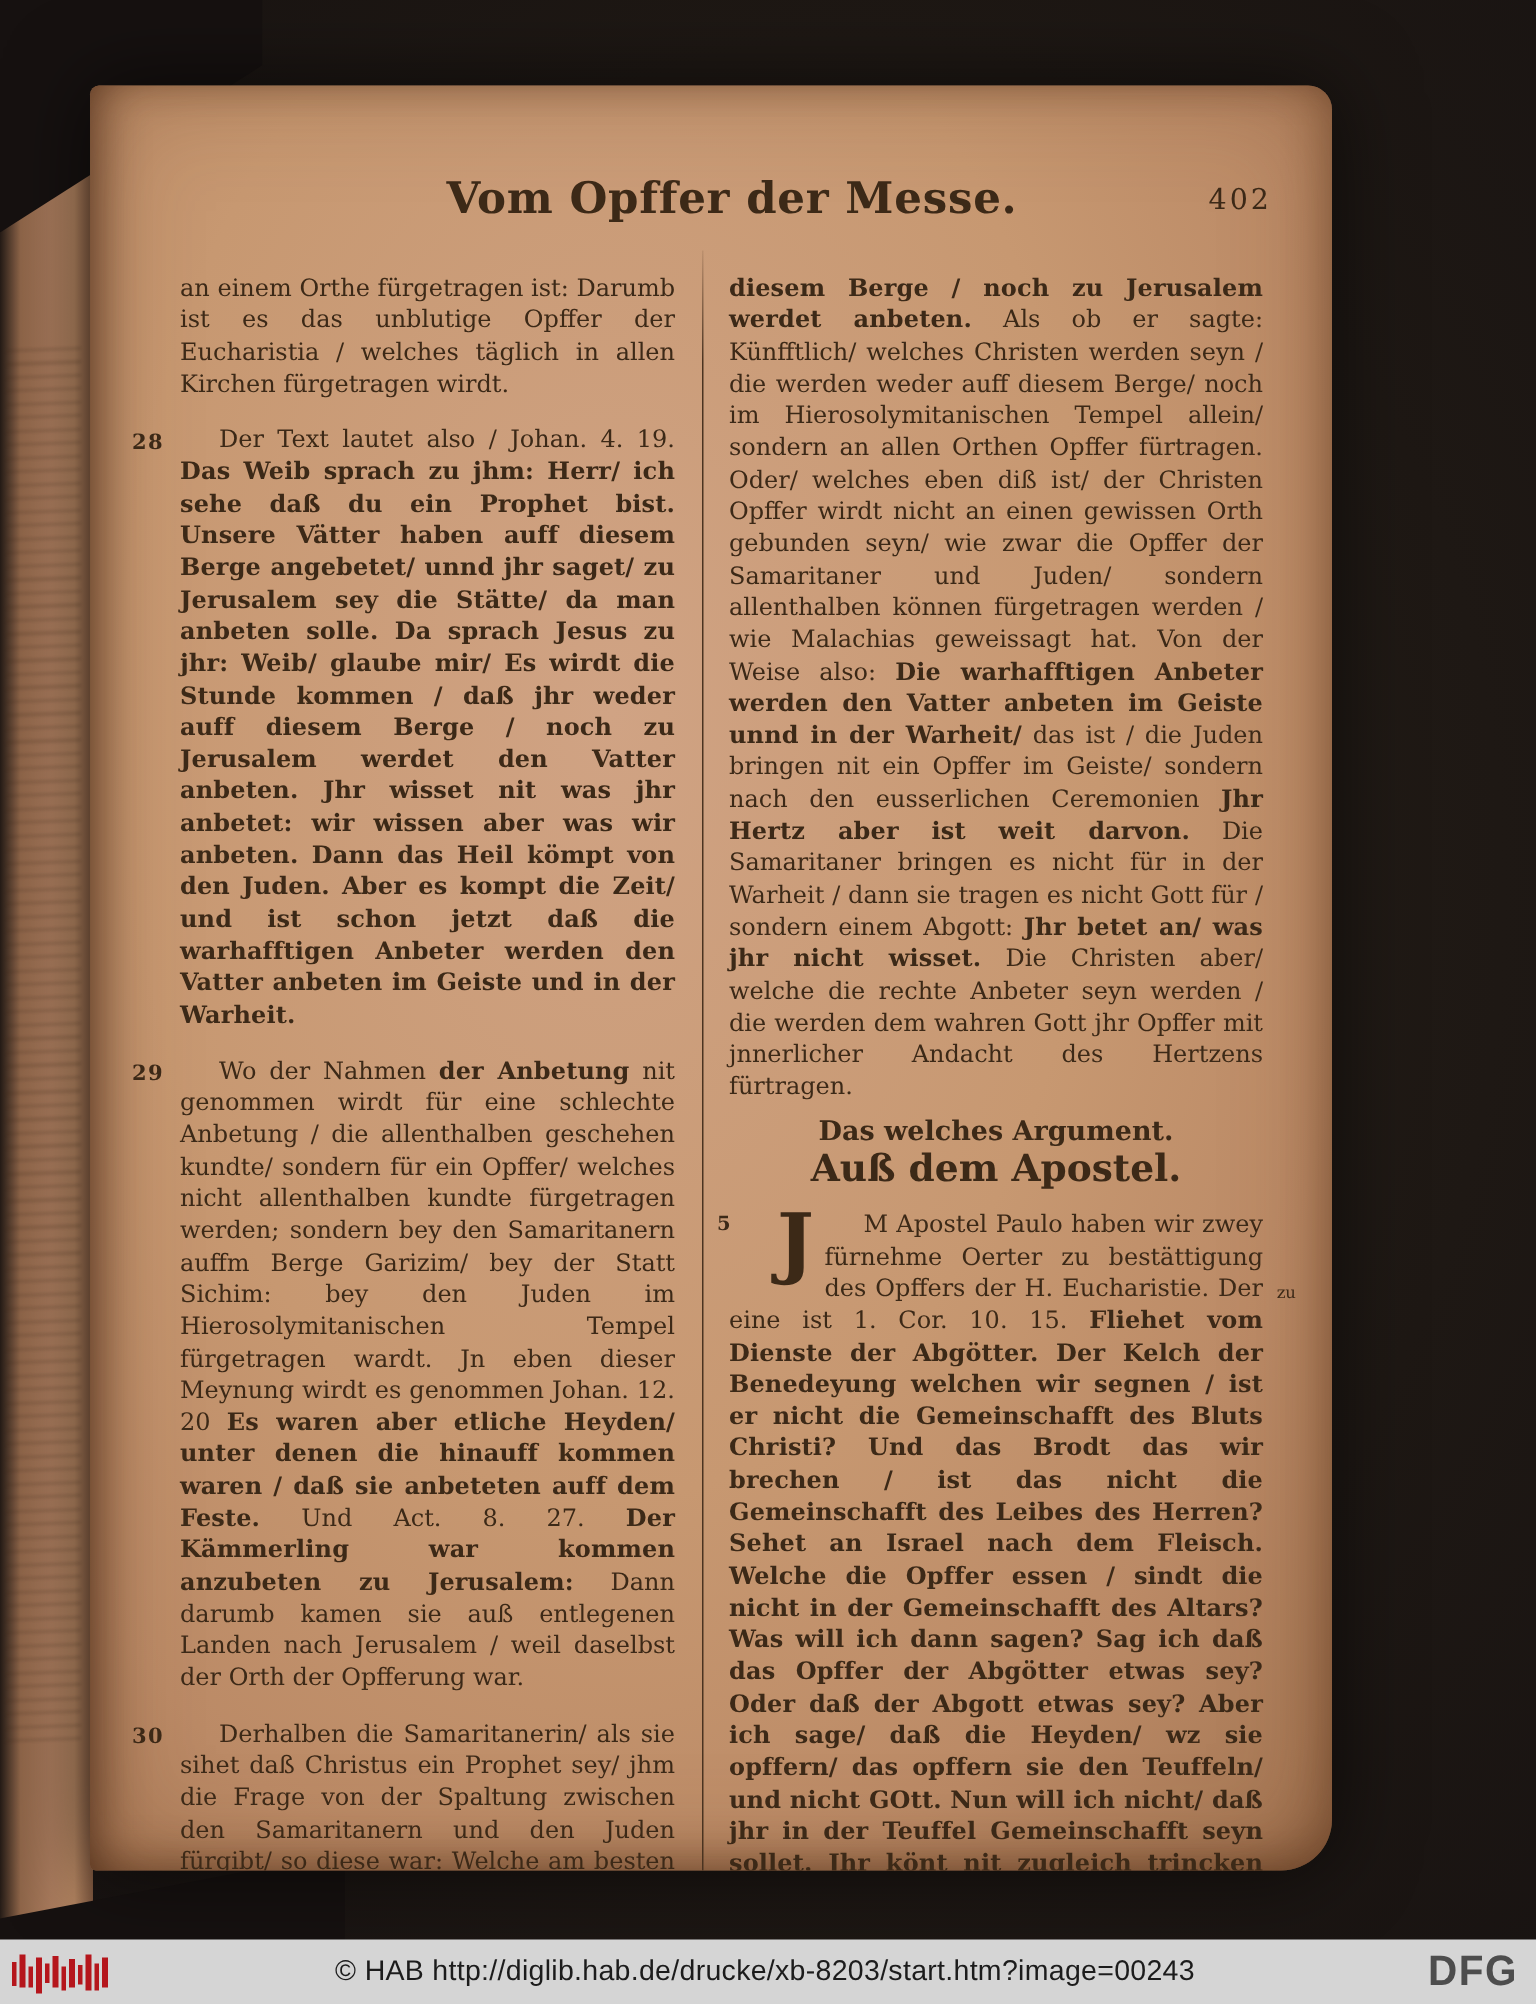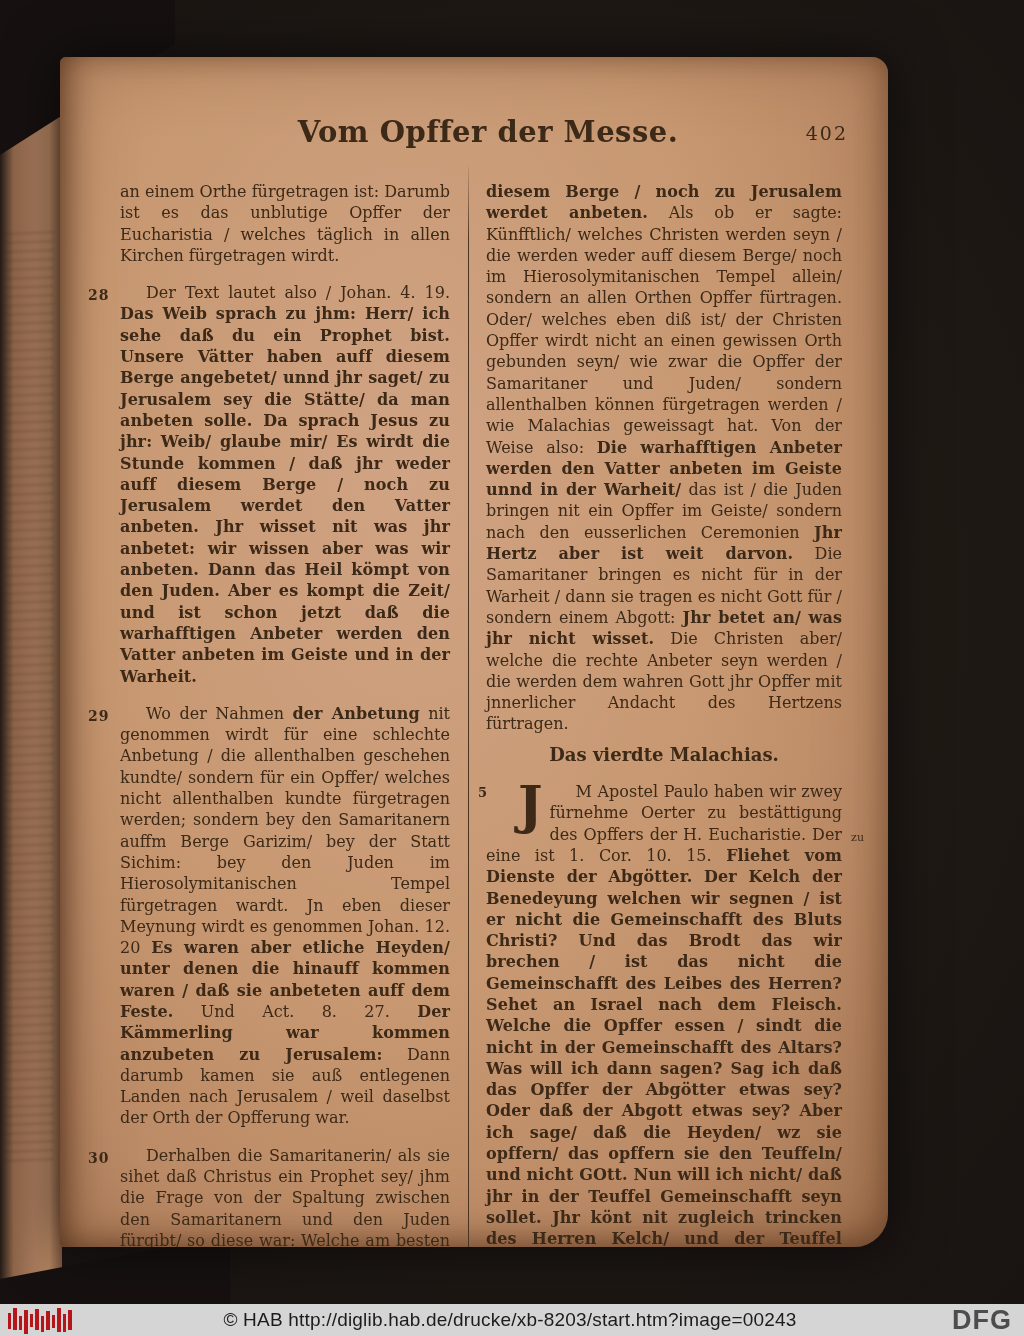--- a/index.html
+++ b/index.html
@@ -49,21 +49,21 @@
   .para.numbered{text-indent:26px;}
   .para .mnum{position:absolute;left:-32px;top:3px;font-size:14px;text-indent:0;letter-spacing:1px;font-weight:bold;}
   .col.right .para .mnum{left:-8px;top:1px;font-size:13px;}
   .b{font-weight:bold;letter-spacing:.1px;}
   .h1{font-size:18px;font-weight:bold;text-align:center;margin:9px 0 1px;}
   .h2{font-size:25px;font-weight:bold;text-align:center;margin:3px 0 9px;}
   .dropcap{float:left;font-size:52px;line-height:42px;font-weight:bold;margin:3px 7px 0 6px;}
   .mnote{position:absolute;right:-22px;top:46px;font-size:11px;}
   
   .footer{
-    position:absolute;left:0;bottom:0;width:1024px;height:32px;background:#d5d5d5;
+    position:absolute;left:0;bottom:0;width:1024px;height:43px;background:#d5d5d5;
     display:flex;align-items:center;font-family:"Liberation Sans","DejaVu Sans",sans-serif;
   }
   .hab-logo{margin-left:6px;width:74px;height:32px;}
   .copyright{flex:1;text-align:center;font-size:19px;color:#1c1c1c;letter-spacing:.2px;transform:translateX(-6px);}
   .dfg{margin-right:12px;font-size:27px;font-weight:bold;color:#4d4d4d;letter-spacing:1px;transform:scaleY(1.05);}
 </style>
 </head>
 <body>
 
 <div class="stage">
@@ -79,21 +79,22 @@
     <div class="cols">
       <div class="col left" id="col-left">
           <p class="para cont"><span>an einem Orthe fürgetragen ist: Darumb ist es das unblutige Opffer der Eucharistia / welches täglich in allen Kirchen fürgetragen wirdt.</span></p>
           <p class="para numbered"><span class="mnum">28</span><span>Der Text lautet also / Johan. 4. 19. </span><span class="b">Das Weib sprach zu jhm: Herr/ ich sehe daß du ein Prophet bist. Unsere Vätter haben auff diesem Berge angebetet/ unnd jhr saget/ zu Jerusalem sey die Stätte/ da man anbeten solle. Da sprach Jesus zu jhr: Weib/ glaube mir/ Es wirdt die Stunde kommen / daß jhr weder auff diesem Berge / noch zu Jerusalem werdet den Vatter anbeten. Jhr wisset nit was jhr anbetet: wir wissen aber was wir anbeten. Dann das Heil kömpt von den Juden. Aber es kompt die Zeit/ und ist schon jetzt daß die warhafftigen Anbeter werden den Vatter anbeten im Geiste und in der Warheit.</span></p>
           <p class="para numbered"><span class="mnum">29</span><span>Wo der Nahmen </span><span class="b">der Anbetung</span><span> nit genommen wirdt für eine schlechte Anbetung / die allenthalben geschehen kundte/ sondern für ein Opffer/ welches nicht allenthalben kundte fürgetragen werden; sondern bey den Samaritanern auffm Berge Garizim/ bey der Statt Sichim: bey den Juden im Hierosolymitanischen Tempel fürgetragen wardt. Jn eben dieser Meynung wirdt es genommen Johan. 12. 20 </span><span class="b">Es waren aber etliche Heyden/ unter denen die hinauff kommen waren / daß sie anbeteten auff dem Feste.</span><span> Und Act. 8. 27. </span><span class="b">Der Kämmerling war kommen anzubeten zu Jerusalem:</span><span> Dann darumb kamen sie auß entlegenen Landen nach Jerusalem / weil daselbst der Orth der Opfferung war.</span></p>
           <p class="para numbered"><span class="mnum">30</span><span>Derhalben die Samaritanerin/ als sie sihet daß Christus ein Prophet sey/ jhm die Frage von der Spaltung zwischen den Samaritanern und den Juden fürgibt/ so diese war: Welche am besten thäten unnd gedächten/ die Samaritaner/ so ihre Opffer auffm Berge Garizim fürtrügen / oder die Juden / welche vermeynten/ man müsse sie im Hierosolymitanischen Tempel fürtragen? Christus antwortet zweyfältig. 1. Vom Orthe. 2. Von der Weise. Vom Orthe also: </span></p>
         </div>
       <div class="divider"></div>
       <div class="col right" id="col-right">
           <p class="para cont"><span class="b">diesem Berge / noch zu Jerusalem werdet anbeten.</span><span> Als ob er sagte: Künfftlich/ welches Christen werden seyn / die werden weder auff diesem Berge/ noch im Hierosolymitanischen Tempel allein/ sondern an allen Orthen Opffer fürtragen. Oder/ welches eben diß ist/ der Christen Opffer wirdt nicht an einen gewissen Orth gebunden seyn/ wie zwar die Opffer der Samaritaner und Juden/ sondern allenthalben können fürgetragen werden / wie Malachias geweissagt hat. Von der Weise also: </span><span class="b">Die warhafftigen Anbeter werden den Vatter anbeten im Geiste unnd in der Warheit/</span><span> das ist / die Juden bringen nit ein Opffer im Geiste/ sondern nach den eusserlichen Ceremonien </span><span class="b">Jhr Hertz aber ist weit darvon.</span><span> Die Samaritaner bringen es nicht für in der Warheit / dann sie tragen es nicht Gott für / sondern einem Abgott: </span><span class="b">Jhr betet an/ was jhr nicht wisset.</span><span> Die Christen aber/ welche die rechte Anbeter seyn werden / die werden dem wahren Gott jhr Opffer mit jnnerlicher Andacht des Hertzens fürtragen.</span></p>
-          <div class="h1">Das vierdte Malachias.</div>
+          <div class="h1">Das welches Argument.</div>
+          <div class="h2">Auß dem Apostel.</div>
           <p class="para numbered"><span class="mnum">5</span><span class="dropcap">J</span><span>M Apostel Paulo haben wir zwey fürnehme Oerter zu bestättigung des Opffers der H. Eucharistie. Der eine ist 1. Cor. 10. 15. </span><span class="b">Fliehet vom Dienste der Abgötter. Der Kelch der Benedeyung welchen wir segnen / ist er nicht die Gemeinschafft des Bluts Christi? Und das Brodt das wir brechen / ist das nicht die Gemeinschafft des Leibes des Herren? Sehet an Israel nach dem Fleisch. Welche die Opffer essen / sindt die nicht in der Gemeinschafft des Altars? Was will ich dann sagen? Sag ich daß das Opffer der Abgötter etwas sey? Oder daß der Abgott etwas sey? Aber ich sage/ daß die Heyden/ wz sie opffern/ das opffern sie den Teuffeln/ und nicht GOtt. Nun will ich nicht/ daß jhr in der Teuffel Gemeinschafft seyn sollet. Jhr könt nit zugleich trincken des Herren Kelch/ und der Teuffel Kelch. Jhr könt nicht zugleich theilhafftig seyn des HErren Tisches/ und der Teuffel Tisch.</span><span class="mnote">zu</span></p>
         </div>
     </div>
   </div>
 
   <div class="footer">
     <svg class="hab-logo" viewBox="0 0 74 32" xmlns="http://www.w3.org/2000/svg">
       <g fill="#b5161c">
         <rect x="2" y="9" width="3" height="16"></rect>
         <rect x="7" y="4" width="4" height="22"></rect>

